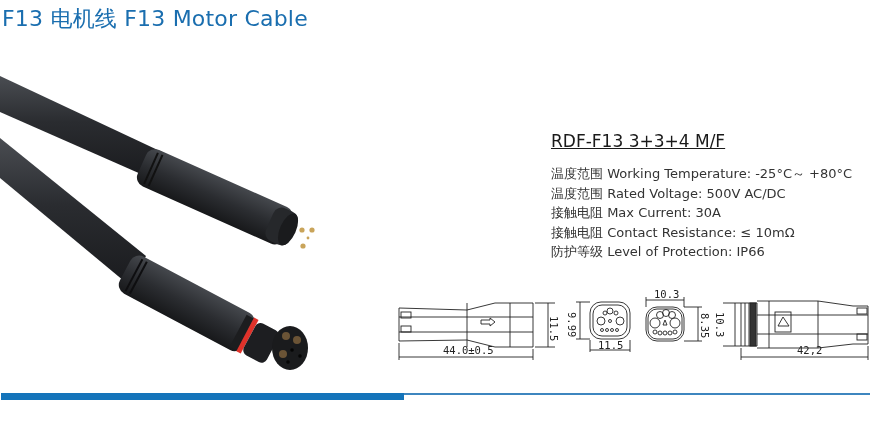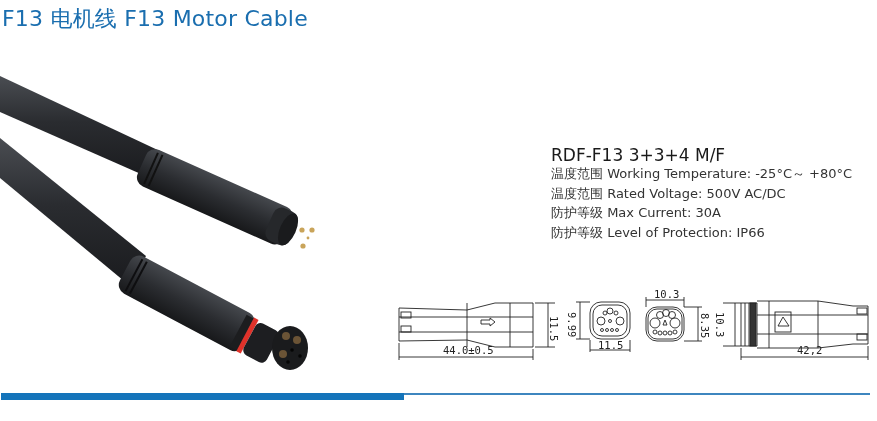--- a/index.html
+++ b/index.html
@@ -1,19 +1,19 @@
 <!DOCTYPE html>
 <html><head>
 <meta charset="utf-8">
 <style>
   html, body { margin:0; padding:0; background:#ffffff; }
   body { width:877px; height:421px; position:relative; overflow:hidden; font-family:"DejaVu Sans","Liberation Sans",sans-serif; }
   .title { position:absolute; left:2px; top:4px; font-size:22px; color:#1a6eaf; letter-spacing:0.2px; white-space:nowrap; font-family:"DejaVu Sans",sans-serif; font-weight:normal; }
   .photo { position:absolute; left:0; top:60px; width:380px; height:320px; }
-  .model { position:absolute; left:551px; top:145px; font-size:17px; color:#1a1a1a; white-space:nowrap; }
+  .model { position:absolute; left:551px; top:131px; font-size:17px; color:#1a1a1a; white-space:nowrap;text-decoration:underline; }
   .specs { position:absolute; left:551px; top:164px; font-size:13px; color:#333; line-height:19.6px; white-space:nowrap; }
   .spec-line { display:block; }
   .drawing { position:absolute; }
   .dim { font-family:"DejaVu Sans Mono","Liberation Mono",monospace; font-size:10.5px; fill:#222; }
   .bar-thick { position:absolute; left:1px; top:393px; width:403px; height:7px; background:#1474ba; }
   .bar-thin { position:absolute; left:404px; top:393px; width:466px; height:2px; background:#3e86bf; }
 </style>
 </head>
 <body>
 
@@ -65,21 +65,22 @@
     <circle cx="292" cy="290" r="1.8" fill="#050505"></circle>
     <circle cx="300" cy="296" r="1.8" fill="#050505"></circle>
     <circle cx="288" cy="302" r="1.8" fill="#050505"></circle>
   </g>
 </svg>
 
 <div class="model">RDF-F13 3+3+4 M/F</div>
 <div class="specs">
   <span class="spec-line">温度范围 Working Temperature: -25°C～ +80°C</span>
   <span class="spec-line">温度范围 Rated Voltage: 500V AC/DC</span>
-  <span class="spec-line">防护等级 Max Current: 30A</span>
+  <span class="spec-line">接触电阻 Max Current: 30A</span>
+  <span class="spec-line">接触电阻 Contact Resistance: ≤ 10mΩ</span>
   <span class="spec-line">防护等级 Level of Protection: IP66</span>
 </div>
 
 <svg class="drawing" style="left:385px;top:298px" width="175" height="65">
   <g fill="none" stroke="#222" stroke-width="0.9">
     <path d="M14,10 L14,43 M14,10 L82,12 L110,5 L148,5 L148,49 L110,49 L82,42 L14,43"></path>
     <line x1="82" y1="5" x2="82" y2="49"></line>
     <line x1="125" y1="5" x2="125" y2="49"></line>
     <line x1="14" y1="19" x2="148" y2="19"></line>
     <line x1="14" y1="34" x2="148" y2="34"></line>

